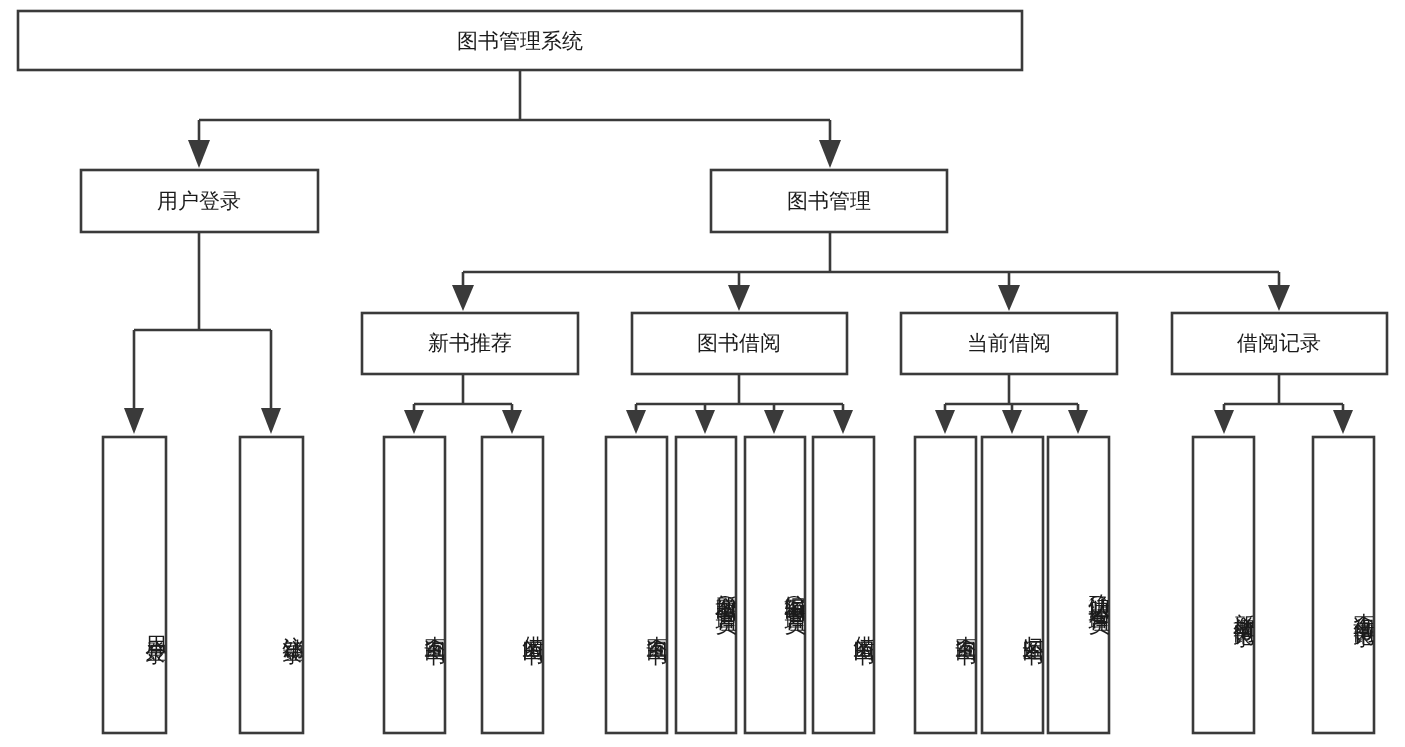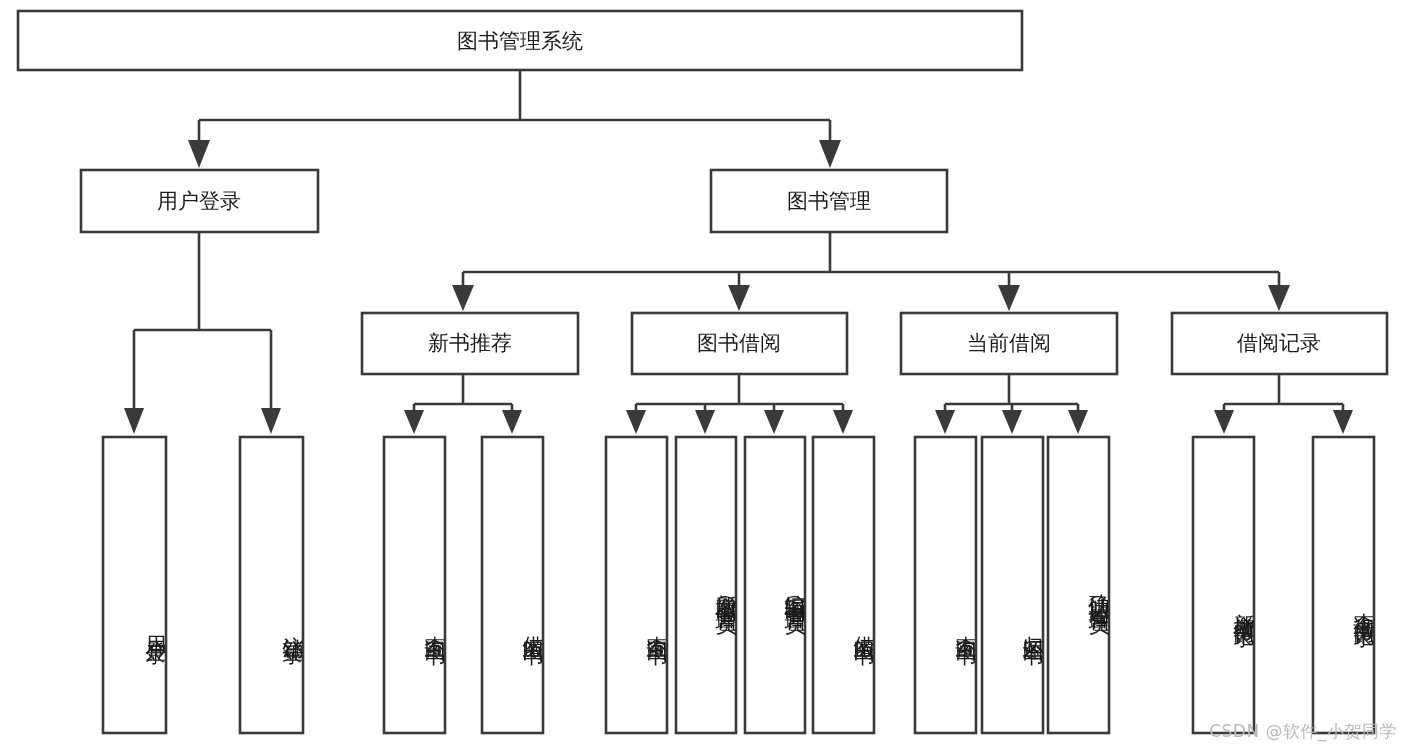--- a/index.html
+++ b/index.html
@@ -217,15 +217,14 @@
   <div class="leaf-label" style="left:745px; top:448px; width:60px; height:285px;">编辑图书（管理员）</div>
   <div class="leaf-label" style="left:813px; top:517px; width:61px; height:216px;">借阅图书</div>
 
   <div class="leaf-label" style="left:915px; top:517px; width:61px; height:216px;">查询图书</div>
   <div class="leaf-label" style="left:982px; top:517px; width:61px; height:216px;">归还图书</div>
   <div class="leaf-label" style="left:1048px; top:448px; width:61px; height:285px;">确认归还（管理员）</div>
 
   <div class="leaf-label" style="left:1193px; top:477px; width:61px; height:256px;">新增借阅记录</div>
   <div class="leaf-label" style="left:1313px; top:477px; width:61px; height:256px;">查询借阅记录</div>
 
-  <div class="watermark">CSDN @软件_小贺同学</div>
 
 </div>
 
 </body></html>

